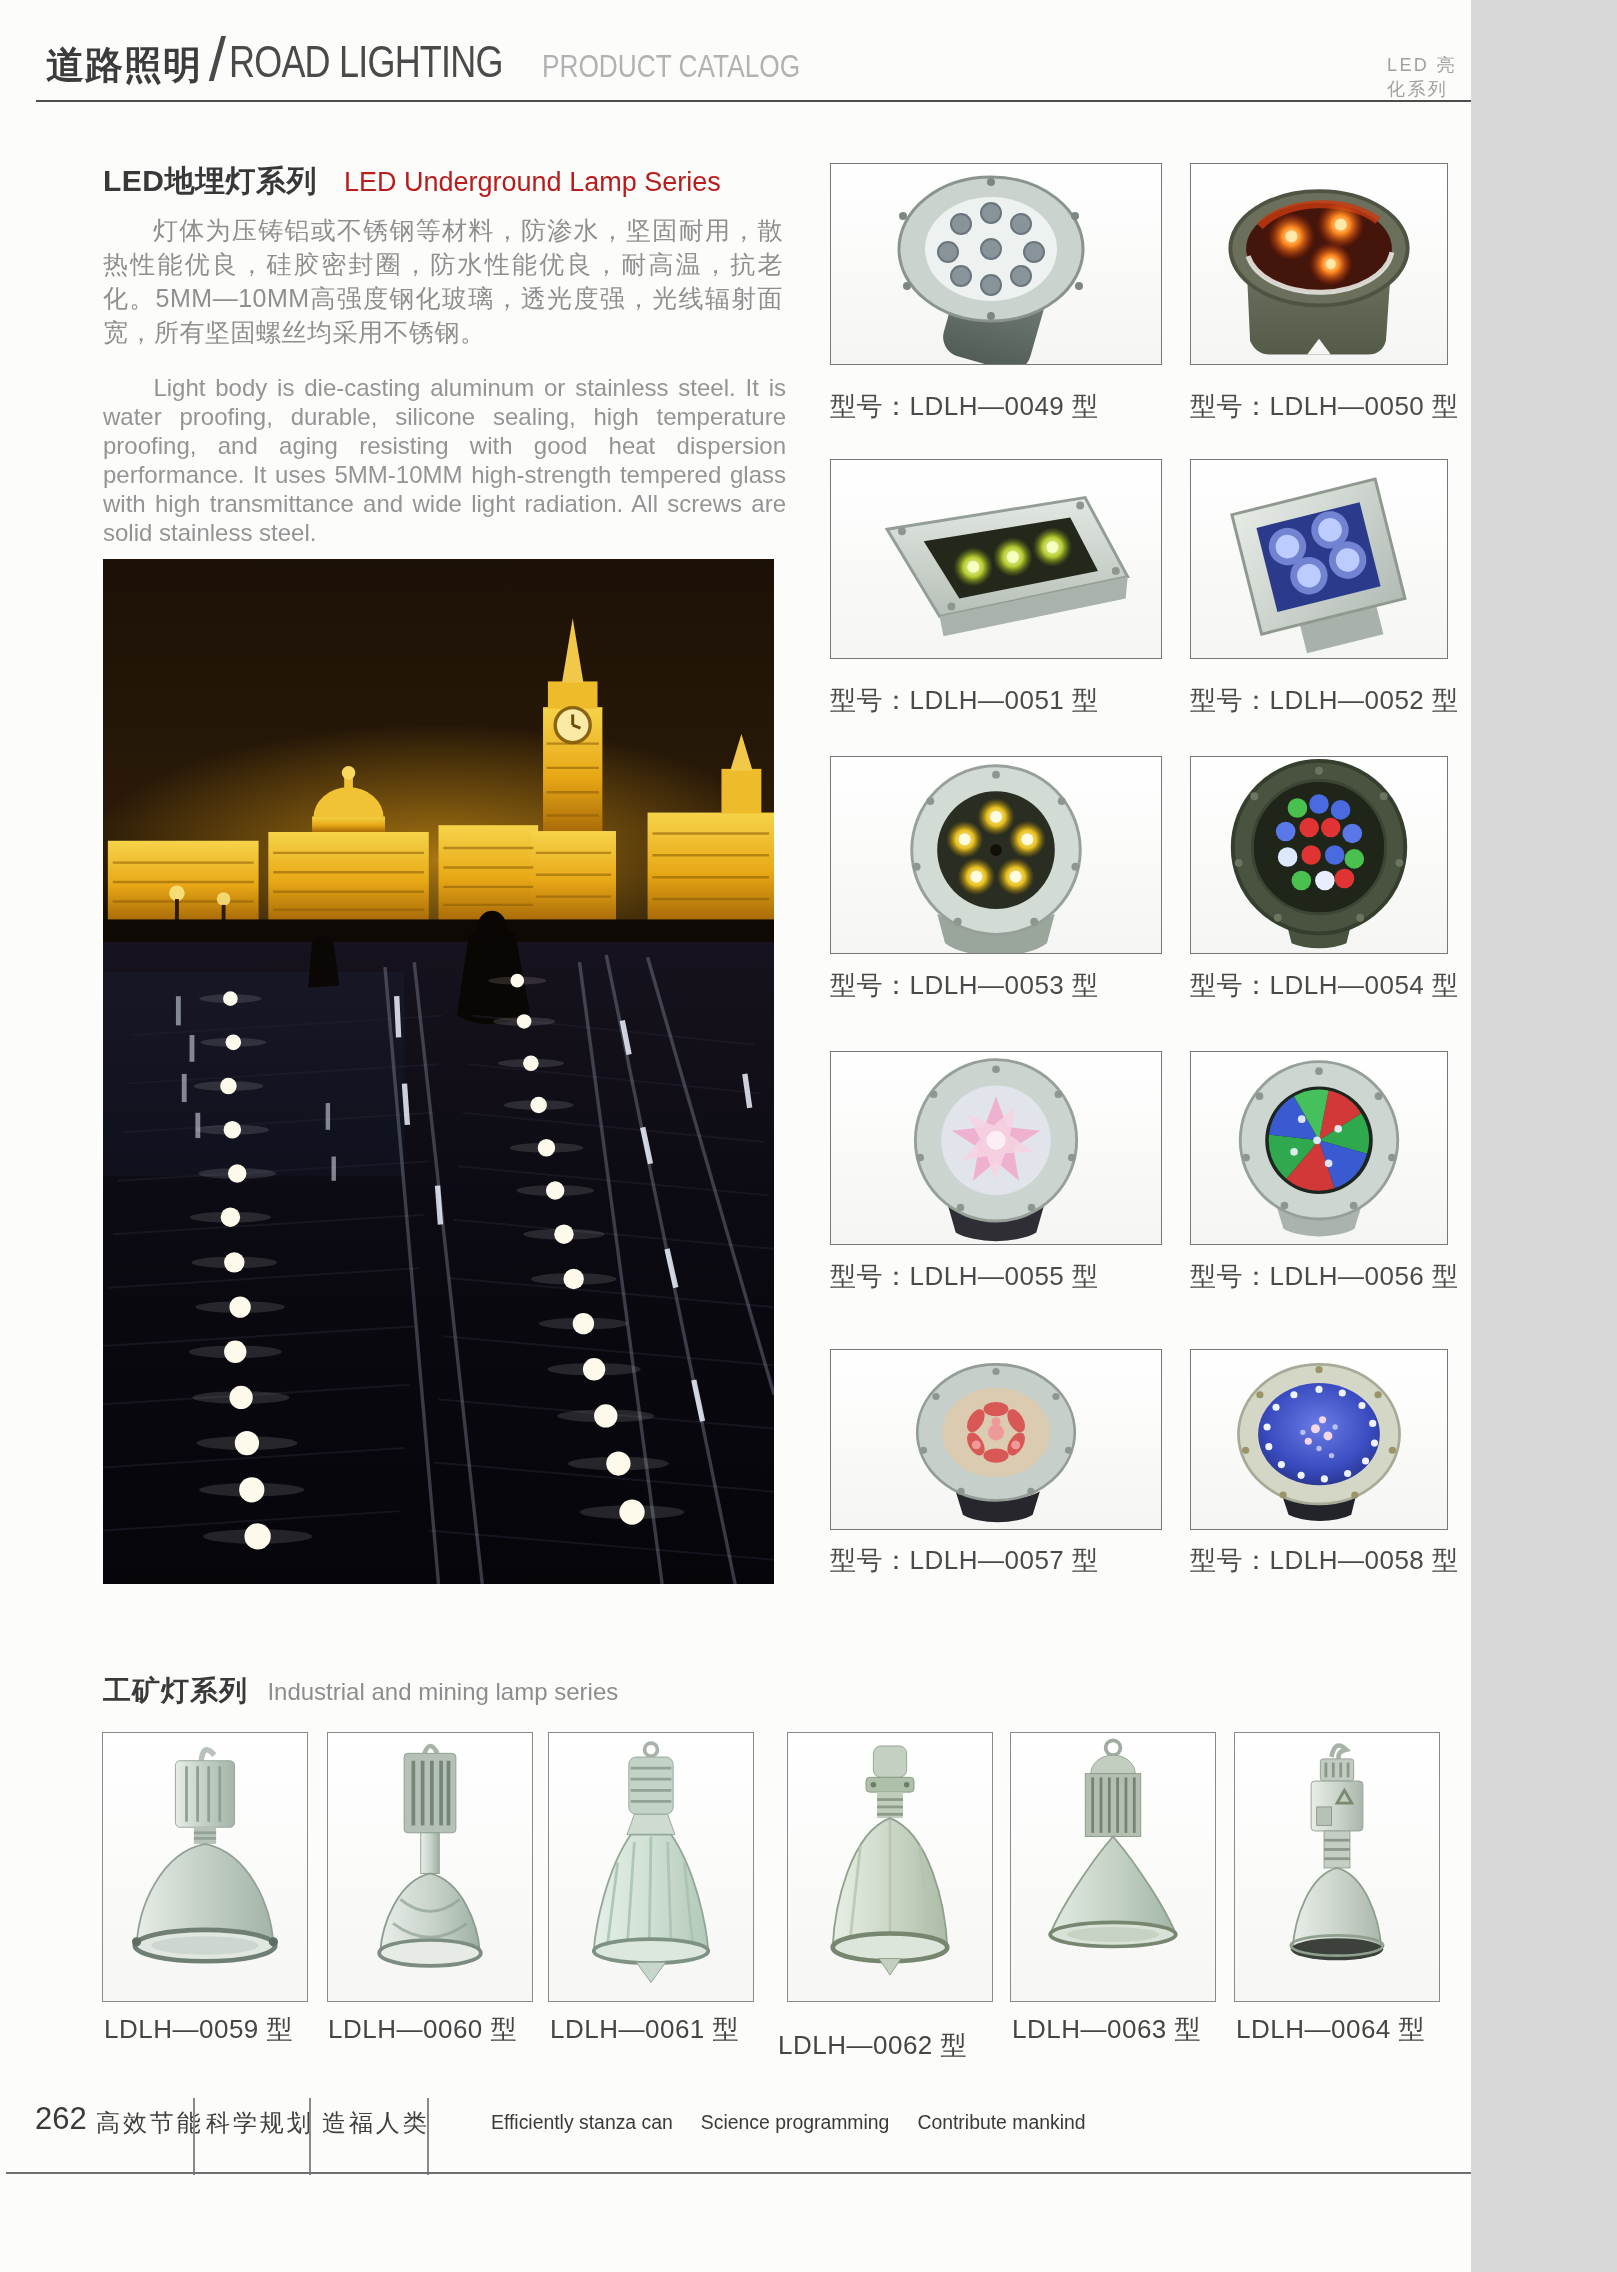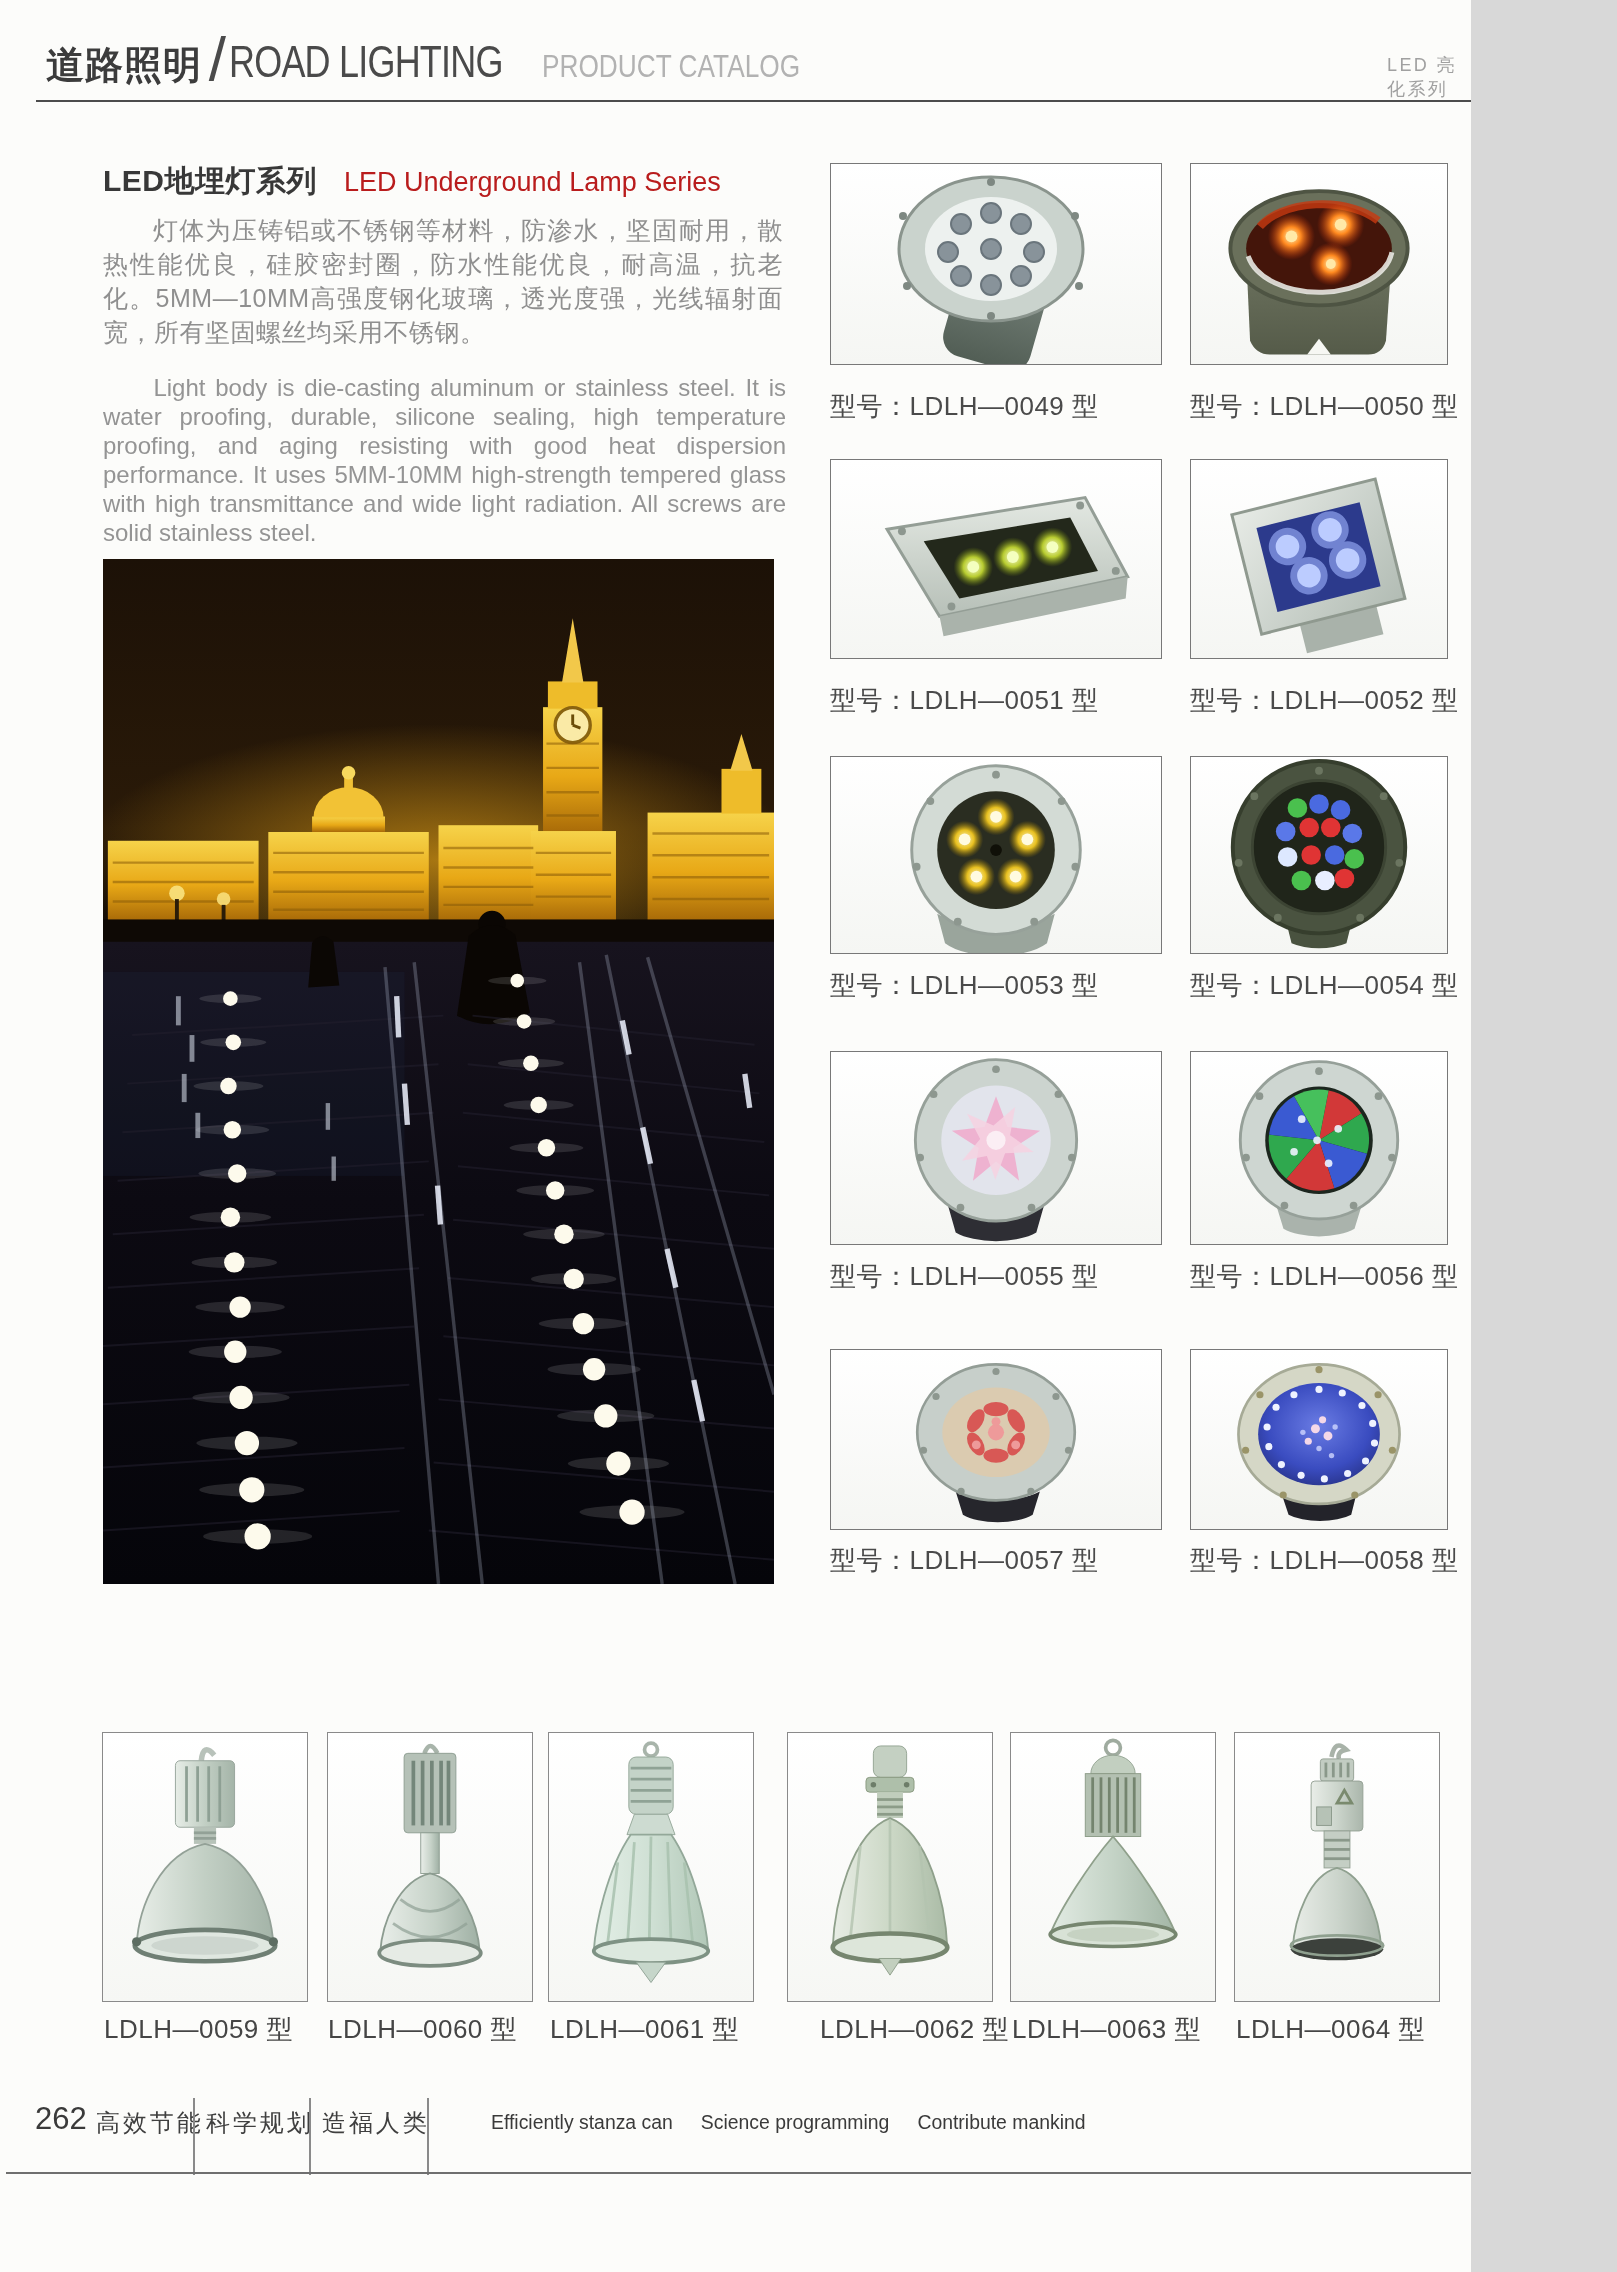--- a/index.html
+++ b/index.html
@@ -582,20 +582,23 @@
           <circle cx="170" cy="162" r="4"></circle>
           <circle cx="90" cy="162" r="4"></circle>
           <circle cx="48" cy="112" r="4"></circle>
           <circle cx="64" cy="50" r="4"></circle>
         </g>
     </svg>
   </div>
   <div class="plabel" style="left:830px;top:1543px;">型号：LDLH—0057 型</div>
   <div class="plabel" style="left:1190px;top:1543px;">型号：LDLH—0058 型</div>
 
+  <div class="ind-head">
+    <span class="cn">工矿灯系列</span><span class="en">Industrial and mining lamp series</span>
+  </div>
 
   <div class="ibox" style="left:102px;width:206px;">
     <svg viewBox="0 0 220 290">
       <defs>
           <linearGradient id="g59" x1="0" y1="0" x2="1" y2="0">
             <stop offset="0" stop-color="#e7ede7"></stop>
             <stop offset=".5" stop-color="#c2cfc4"></stop>
             <stop offset="1" stop-color="#a4b4a8"></stop>
           </linearGradient>
         </defs>
@@ -756,21 +759,21 @@
         </g>
       <path d="M110,146 C80,154 64,200 62,234 L158,234 C156,200 140,154 110,146 Z" fill="url(#g64)" stroke="#8fa08f" stroke-width="2"></path>
       <ellipse cx="110" cy="234" rx="50" ry="12" fill="#3c413c"></ellipse>
       <ellipse cx="110" cy="230" rx="50" ry="11" fill="none" stroke="#8fa08f" stroke-width="3"></ellipse>
     </svg>
   </div>
 
   <div class="ilabel" style="left:104px;">LDLH—0059 型</div>
   <div class="ilabel" style="left:328px;">LDLH—0060 型</div>
   <div class="ilabel" style="left:550px;">LDLH—0061 型</div>
-  <div class="ilabel" style="left:820px;">LDLH—0062 型</div>
+  <div class="ilabel" style="left:778px;margin-top:16px;">LDLH—0062 型</div>
   <div class="ilabel" style="left:1012px;">LDLH—0063 型</div>
   <div class="ilabel" style="left:1236px;">LDLH—0064 型</div>
 
   <div class="f-num">262</div>
   <div class="f-cn f-cn1">高效节能</div>
   <div class="vline v1"></div>
   <div class="f-cn f-cn2">科学规划</div>
   <div class="vline v2"></div>
   <div class="f-cn f-cn3">造福人类</div>
   <div class="vline v3"></div>

